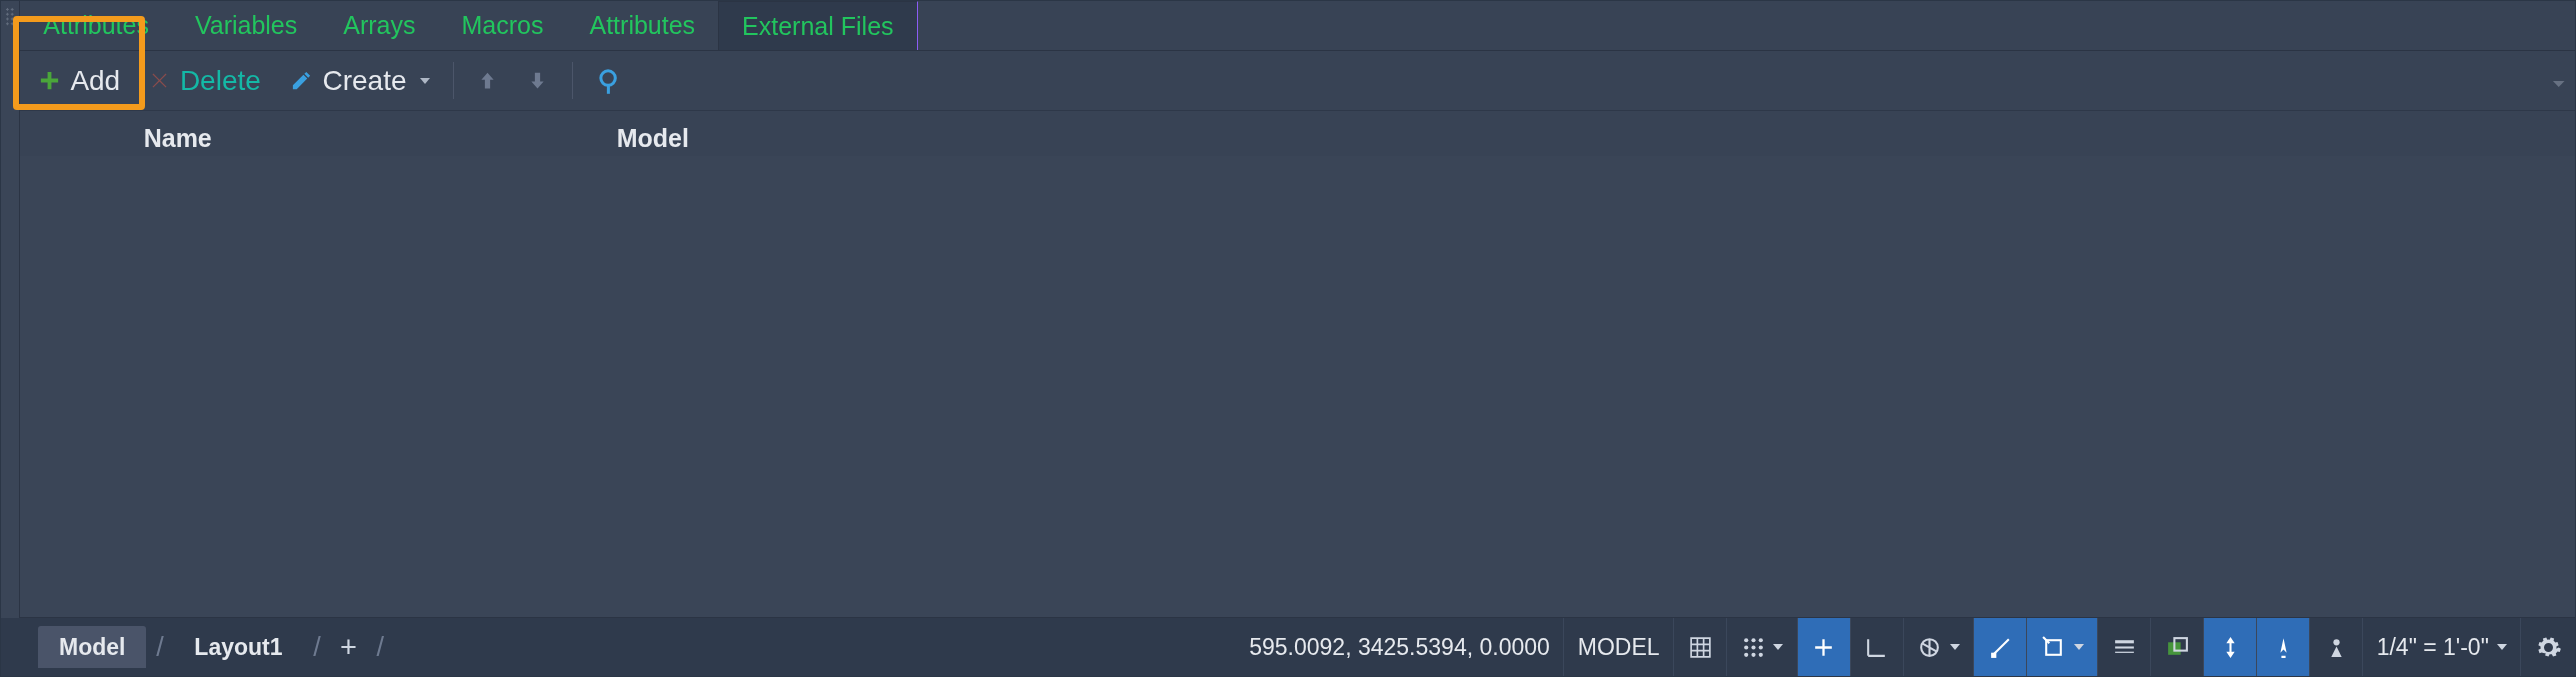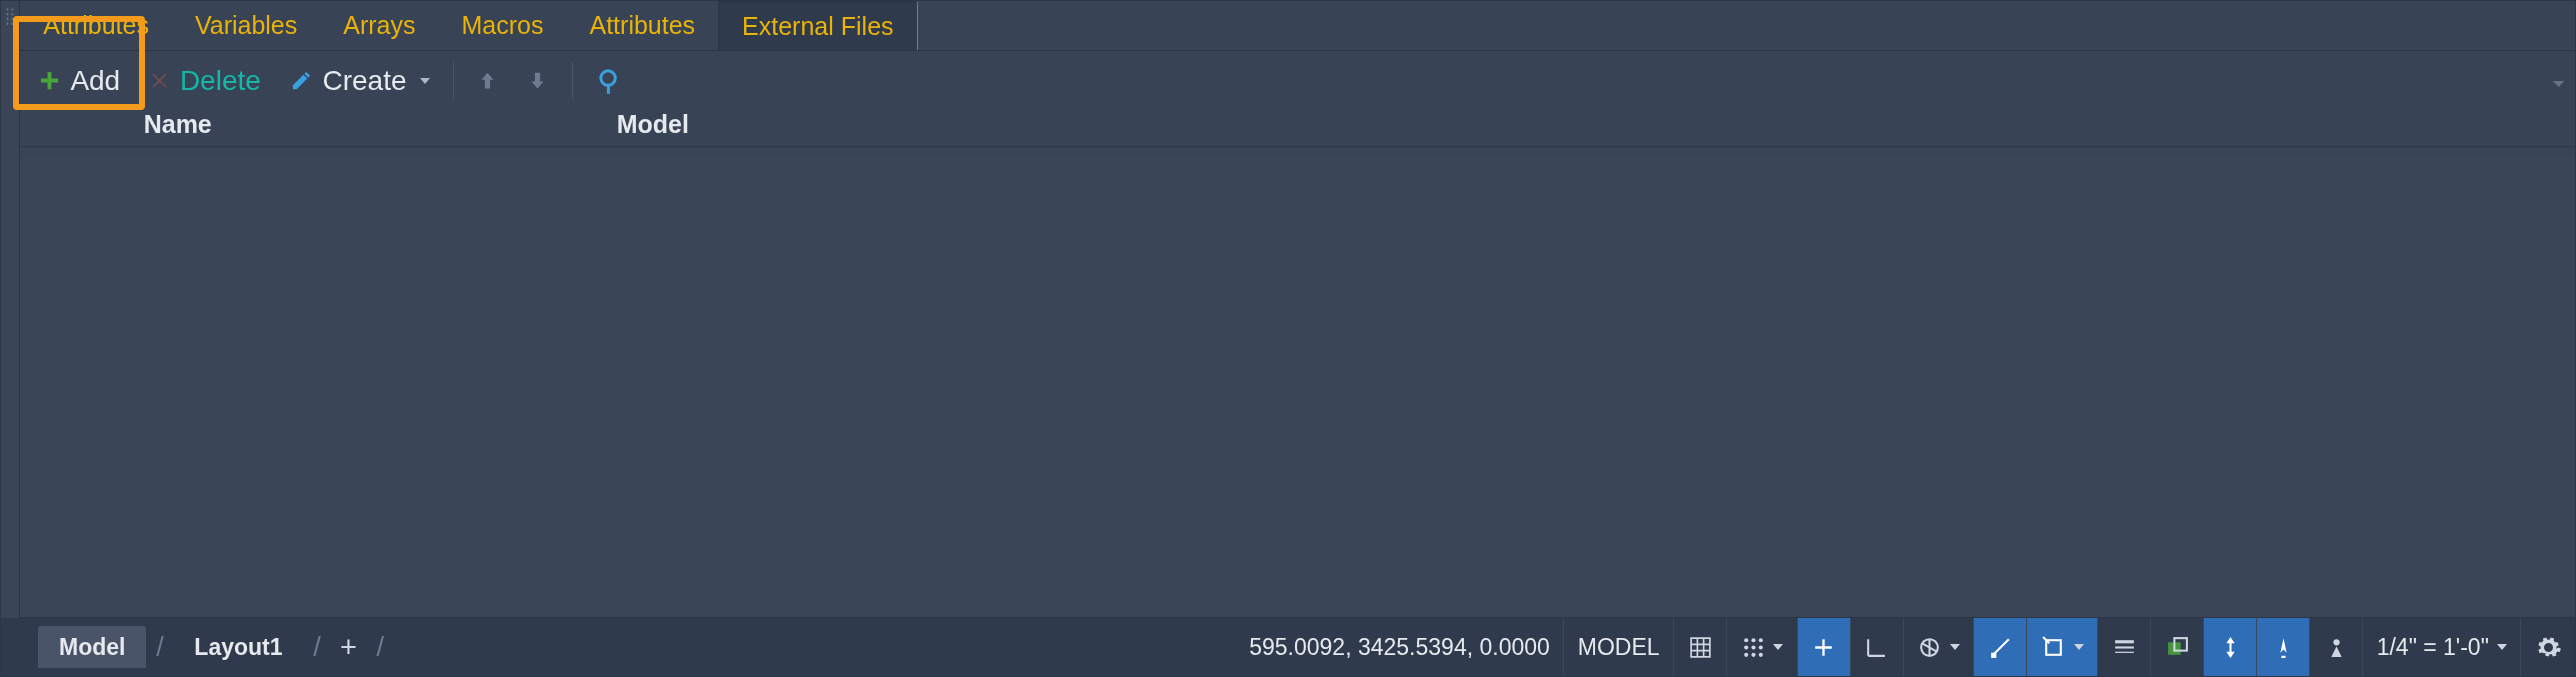--- a/index.html
+++ b/index.html
@@ -43,21 +43,21 @@
     height: 50px;
     display: flex;
     align-items: stretch;
     background: #384355;
     border-bottom: 1px solid #2b3444;
   }
   .tab {
     display: flex;
     align-items: center;
     padding: 0 23px;
-    color: #eab308;
+    color: #22c55e;
     cursor: pointer;
     font-size: 25px;
     white-space: nowrap;
   }
   .tab.active {
     background: #2f3a4c;
     border-top: 1.9px solid #2b3444;
     border-left: 1px solid #2b3444;
     border-right: 1px solid #8b5cf6;
   }
@@ -115,21 +115,21 @@
   .icon { display: inline-flex; align-items: center; justify-content: center; }
   .plus-green svg { width: 23px; height: 23px; }
   .x-red svg { width: 21px; height: 21px; }
   .pencil svg { width: 23px; height: 23px; }
   .arrow-up svg, .arrow-down svg { width: 21px; height: 25px; }
   .magnify svg { width: 29px; height: 29px; }
 
   
   .table-head {
     position: absolute;
-    left: 19.3px; right: 0; top: 102px;
+    left: 19.3px; right: 0; top: 116px;
     height: 44px;
     display: flex;
     align-items: center;
     background: #384355;
     border-bottom: 1px solid #2e3849;
     font-weight: 600;
     font-size: 25px;
   }
   .th { padding-left: 17.4px; }
   .col-handle { width: 106px; }

